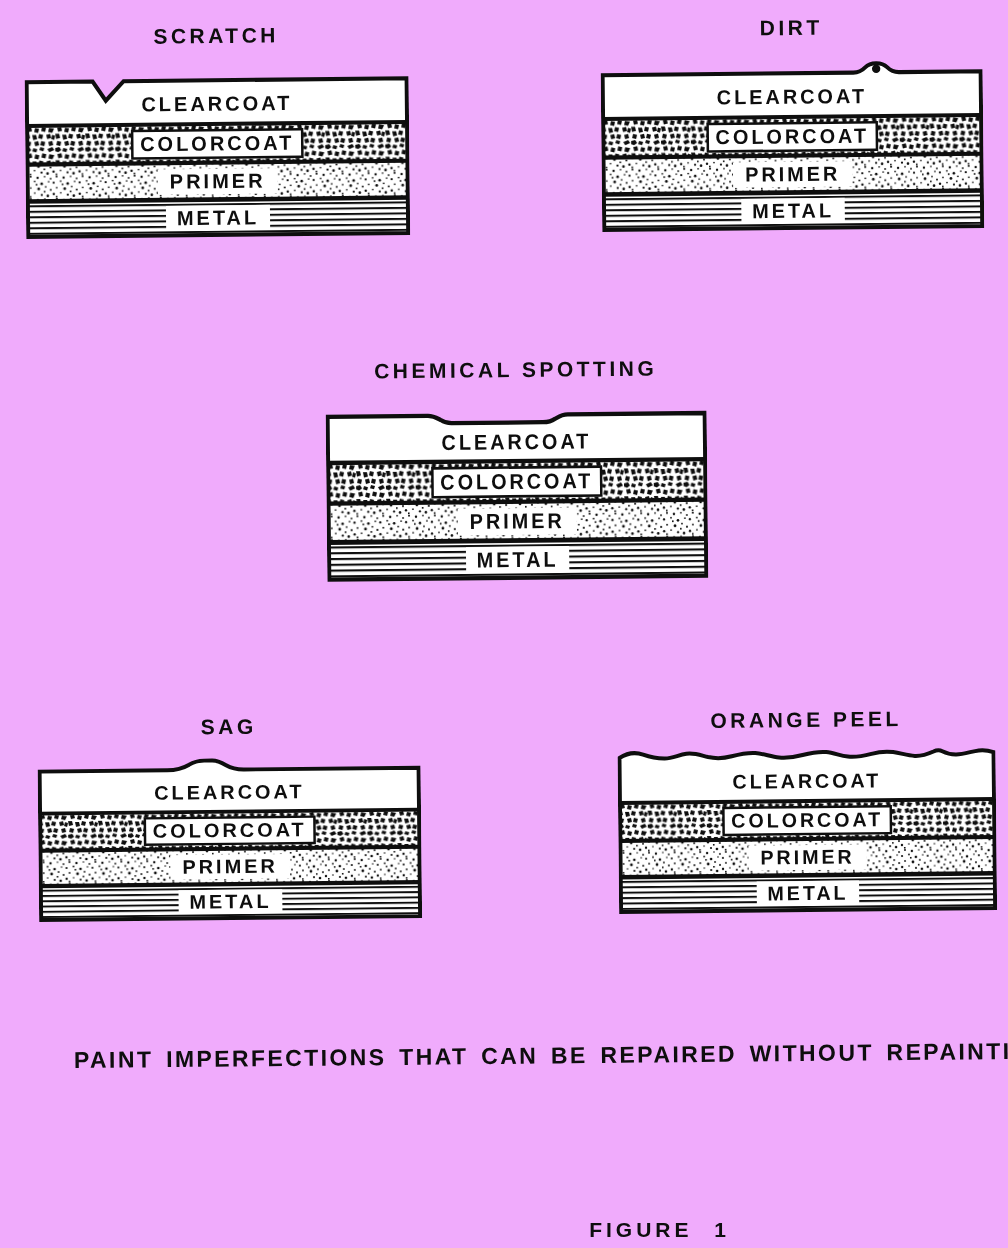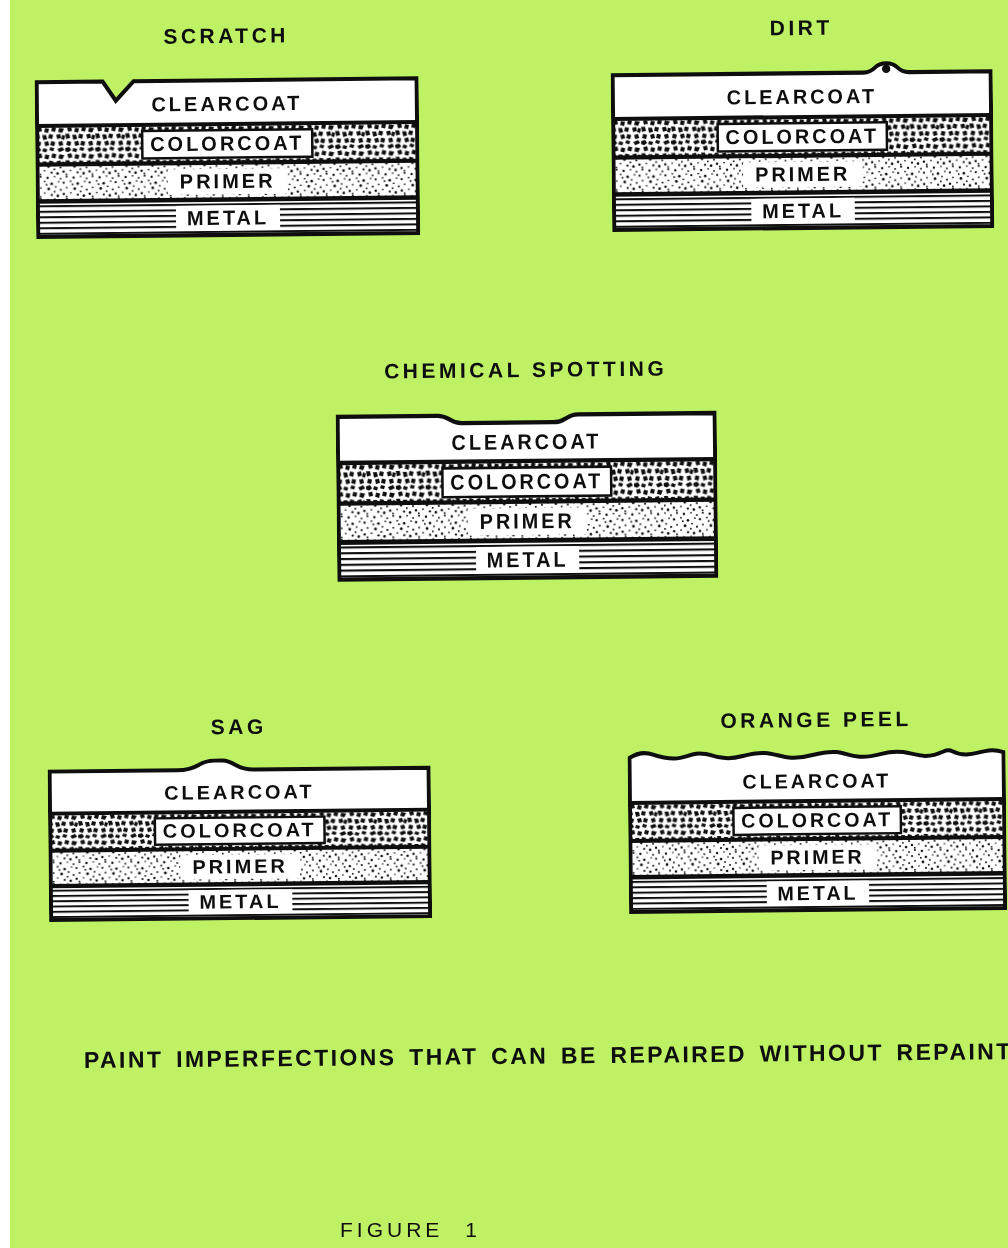--- a/index.html
+++ b/index.html
@@ -11,22 +11,21 @@
     width: 1008px;
     height: 1248px;
     position: relative;
     font-family: "Liberation Sans", sans-serif;
     color: #0e0e0e;
     overflow: hidden;
   }
   .page {
     position: absolute;
     inset: 0;
-    background: #bef264;
-    margin-left: 10px;
+    background: #f0abfc;
   }
   .panel {
     position: absolute;
     transform: rotate(-0.6deg);
     transform-origin: top left;
   }
   .panel-title {
     position: absolute;
     left: 0;
     right: 0;
@@ -58,22 +57,22 @@
     word-spacing: 4px;
     white-space: nowrap;
     transform: rotate(-0.55deg);
     transform-origin: left center;
   }
   .figure-label {
     position: absolute;
     left: 330px;
     top: 1218px;
     width: 400px;
-    text-align: left;
-    font-weight: normal;
+    text-align: right;
+    font-weight: bold;
     font-size: 21px;
     letter-spacing: 4px;
     word-spacing: 12px;
   }
   #pattern-defs {
     position: absolute;
     width: 0;
     height: 0;
   }
 </style>

